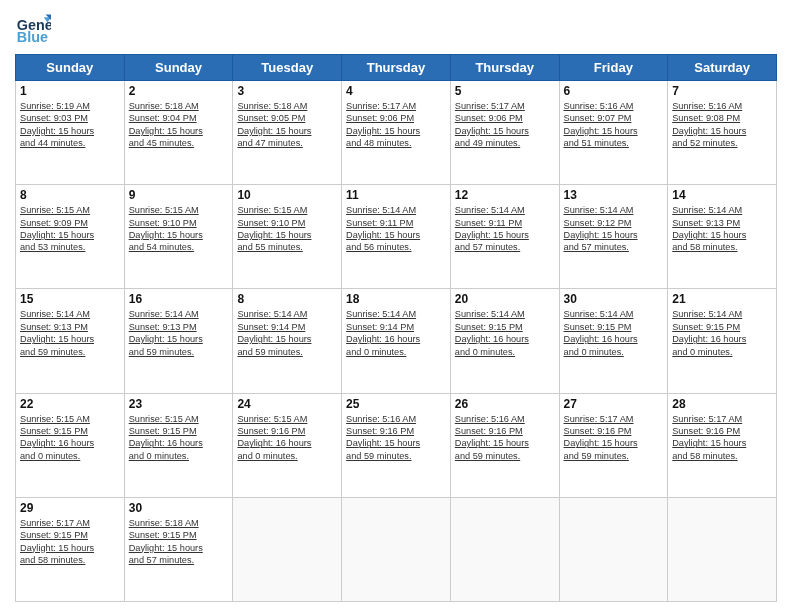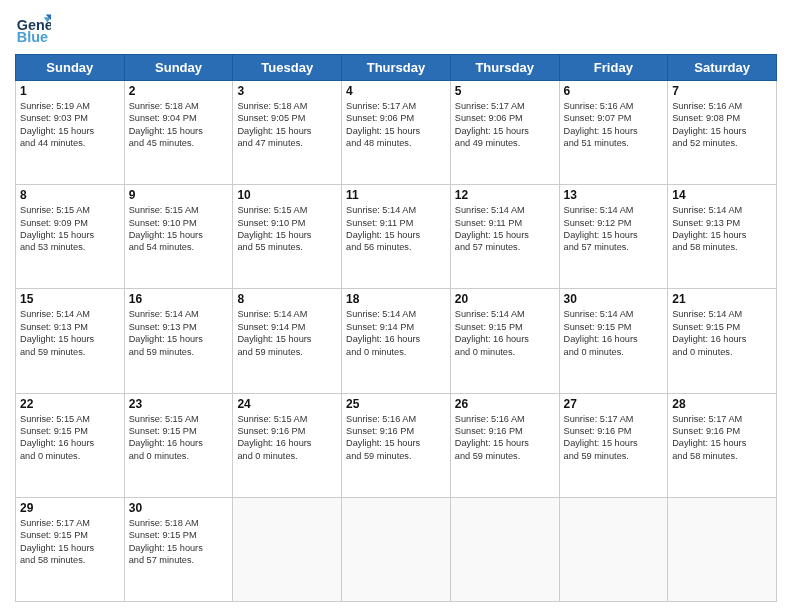--- a/index.html
+++ b/index.html
@@ -77,20 +77,21 @@
       font-size: 12px;
       font-weight: bold;
       color: #111;
       display: block;
       margin-bottom: 2px;
     }
     .cell-text {
       font-size: 9.2px;
       line-height: 1.35;
       color: #333;
+      text-decoration: underline;
     }
   </style>
 </head>
 <body>
 
 <div class="page">
   <div class="header">
     <div class="logo">
       <svg class="logo-icon" viewBox="0 0 40 40">
         <text x="2" y="22" font-size="16" font-weight="bold" fill="#1a3a5c">General</text>

